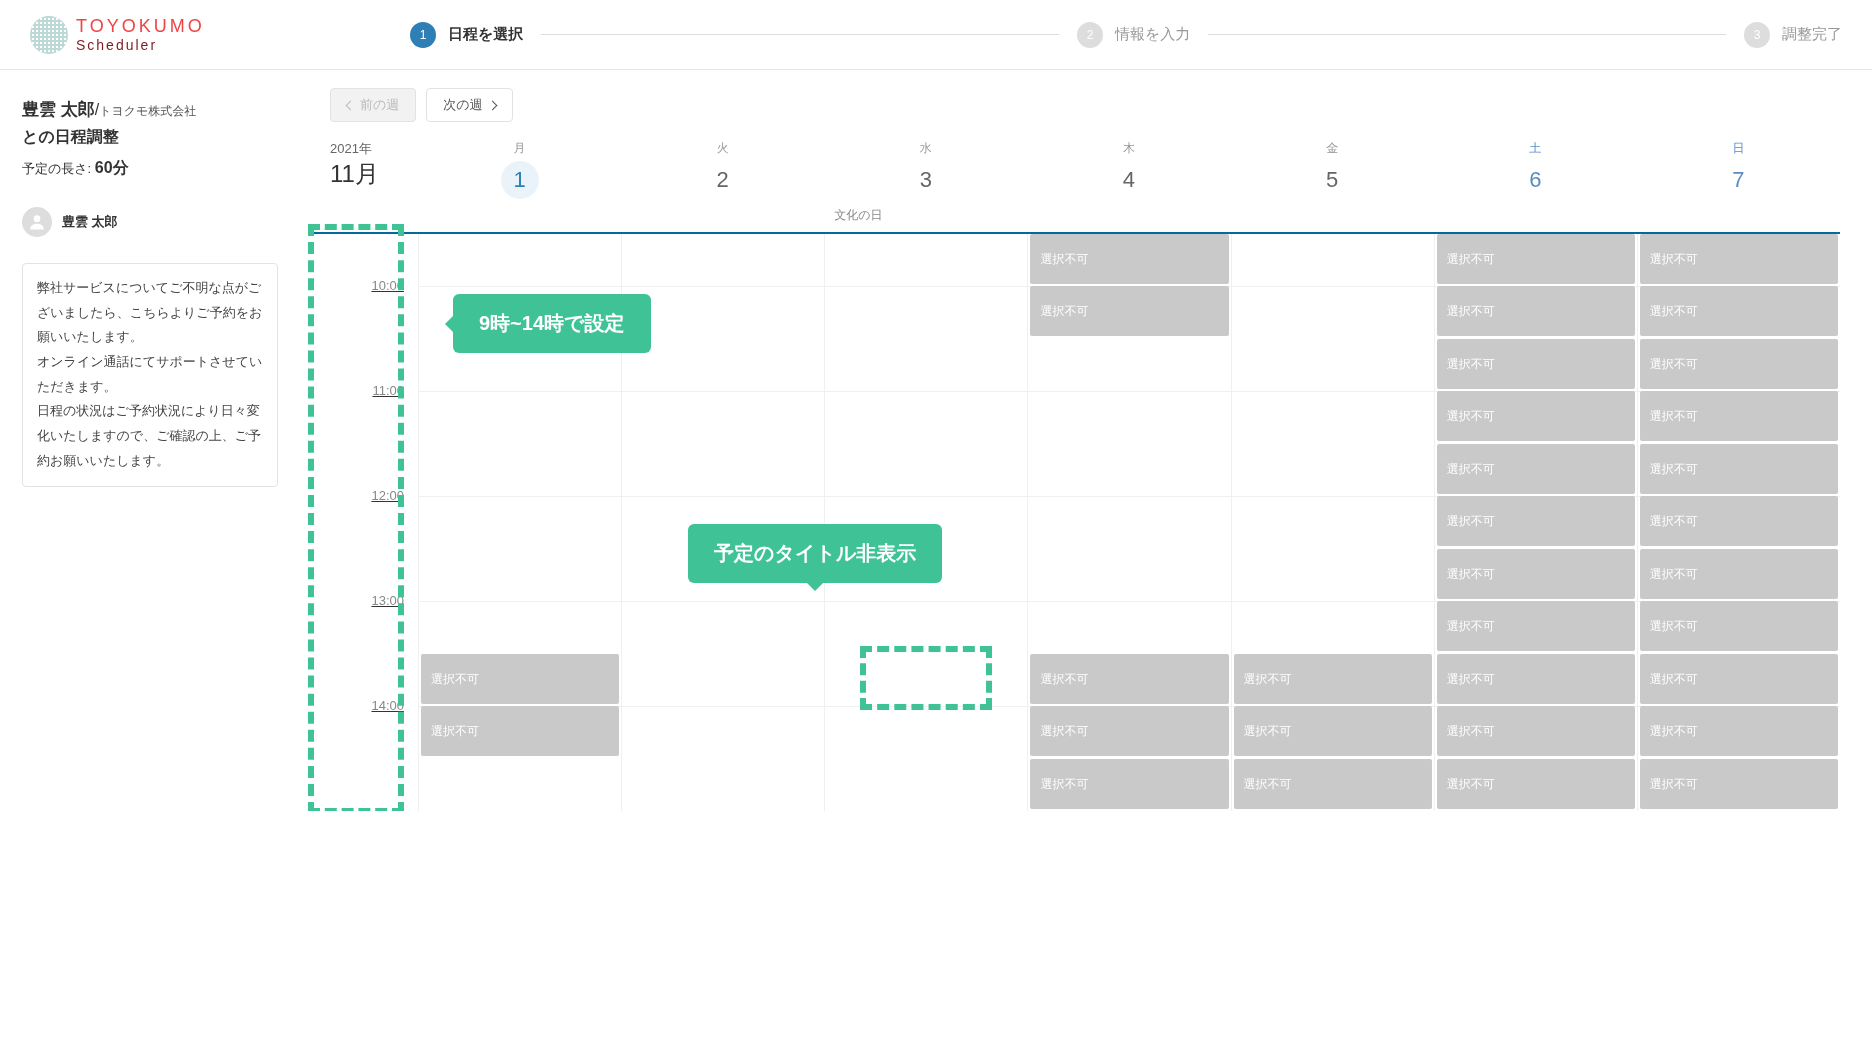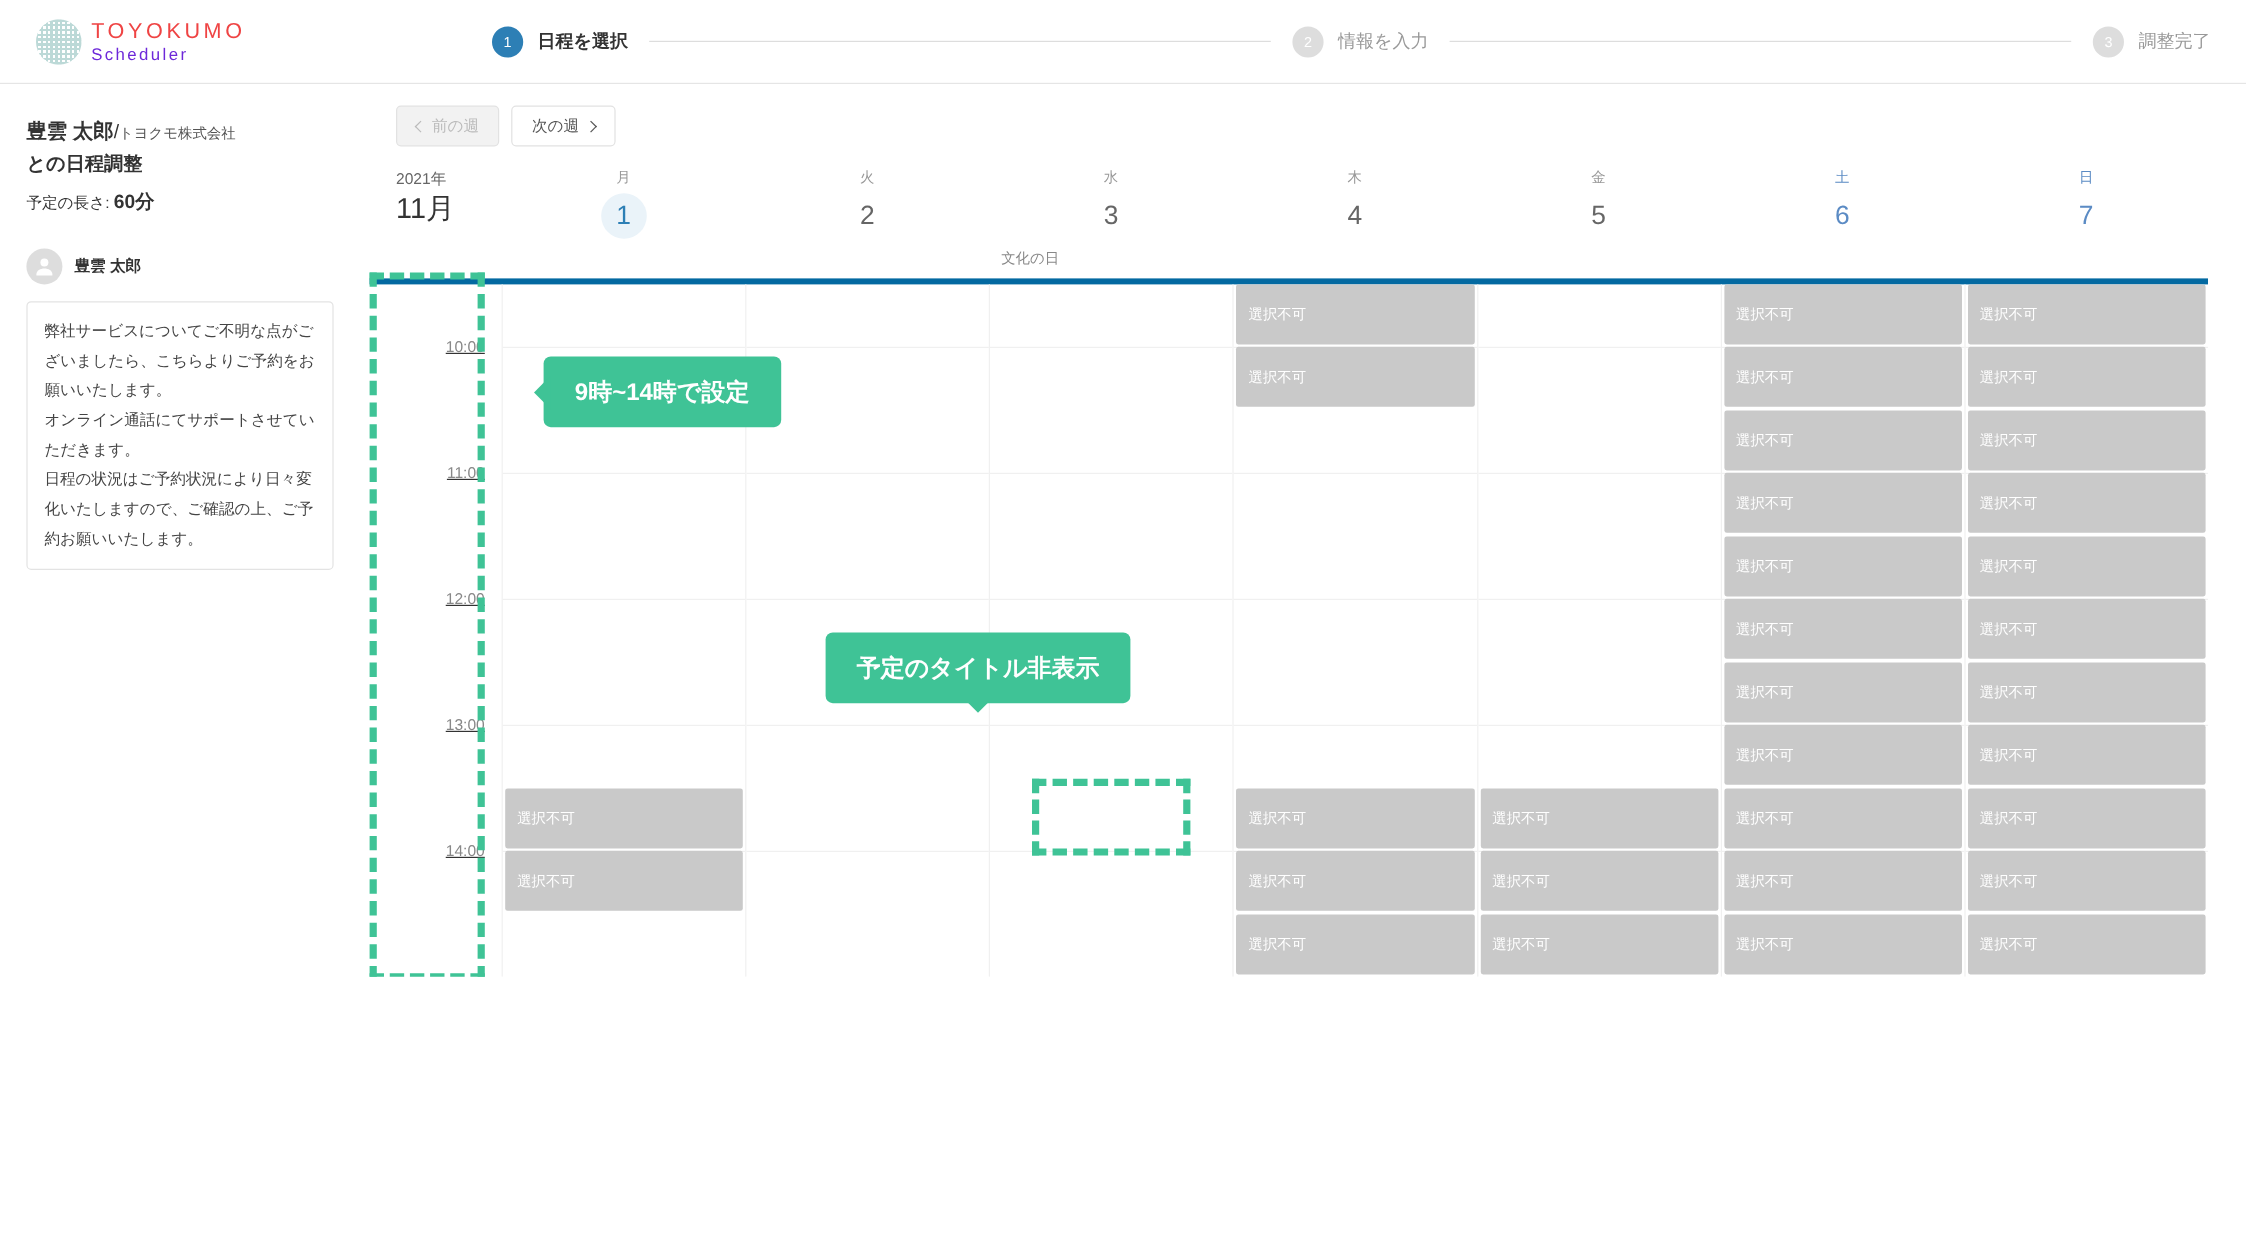--- a/index.html
+++ b/index.html
@@ -4,58 +4,58 @@
 <style>
 * { box-sizing: border-box; margin: 0; padding: 0; }
 body { font-family: -apple-system, "Hiragino Sans", "Hiragino Kaku Gothic ProN", Meiryo, sans-serif; color:#333; background:#fff; }
 .header { display:flex; align-items:center; height:70px; border-bottom:1px solid #e5e5e5; padding:0 30px; }
 .brand { display:flex; align-items:center; gap:8px; width:380px; }
 .brand-logo { width:38px; height:38px; background:
   repeating-linear-gradient(90deg,#bcd9d7 0 2px,transparent 2px 4px),
   repeating-linear-gradient(0deg,#bcd9d7 0 2px,transparent 2px 4px);
   border-radius:50%; }
 .brand-text .t1 { font-size:18px; letter-spacing:3px; color:#ef4444; font-weight:500; }
-.brand-text .t2 { font-size:14px; letter-spacing:2px; color:#6d28d9; }
+.brand-text .t2 { font-size:14px; letter-spacing:2px; color:#7f1d1d; }
 .steps { flex:1; display:flex; align-items:center; }
 .step { display:flex; align-items:center; gap:12px; }
 .step-num { width:26px; height:26px; border-radius:50%; display:flex; align-items:center; justify-content:center; font-size:12px; color:#fff; background:#ddd; }
 .step.active .step-num { background:#2d7fb5; }
 .step-label { font-size:15px; color:#999; }
 .step.active .step-label { color:#333; font-weight:600; }
 .step-line { flex:1; height:1px; background:#ddd; margin:0 18px; }
 .main { display:flex;justify-content:center; }
 .sidebar { width:300px; padding:28px 22px; }
 .host-name { font-size:17px; font-weight:700; }
 .host-company { font-size:12px; color:#555; }
 .host-sub { font-size:16px; font-weight:700; margin-top:6px; }
 .duration-row { margin-top:10px; font-size:13px; }
 .duration-val { font-size:16px; font-weight:600; }
 .user-row { display:flex; align-items:center; gap:10px; margin-top:28px; }
 .avatar { width:30px; height:30px; border-radius:50%; background:#ddd; display:flex; align-items:center; justify-content:center; }
 .avatar svg { width:20px; height:20px; fill:#fff; }
 .user-name { font-size:13px; font-weight:600; }
-.msg-box { border:1px solid #e3e3e3; border-radius:4px; padding:12px 14px; margin-top:14px; font-size:13px; line-height:1.9; color:#444; }
+.msg-box { border:1px solid #e3e3e3; border-radius:4px; padding:12px 14px; margin-top:26px; font-size:13px; line-height:1.9; color:#444; }
 .content { flex:1; padding:18px 32px 0 8px; position:relative; }
 .nav-btns { display:flex; gap:10px; margin-bottom:18px; margin-left:22px; }
 .btn { border:1px solid #e2e2e2; background:#fff; padding:7px 16px; border-radius:4px; font-size:13px; color:#555; cursor:pointer; display:inline-flex; align-items:center; gap:6px; }
 .btn.disabled { background:#f2f2f2; color:#bbb; cursor:default; }
 .chev { display:inline-block; width:7px; height:7px; border-top:1.5px solid currentColor; border-right:1.5px solid currentColor; }
 .chev.left { transform:rotate(-135deg); }
 .chev.right { transform:rotate(45deg); }
 .cal-head-row { display:flex; }
 .time-col-head { width:110px; padding-left:22px; }
 .time-col-head .year { font-size:13px; color:#666; }
 .time-col-head .month { font-size:24px; font-weight:300; color:#333; }
 .day-head { flex:1; text-align:center; }
 .day-head .dow { font-size:12px; color:#999; }
 .day-head .num { font-size:22px; font-weight:300; color:#666; margin-top:4px; display:inline-flex; width:38px; height:38px; align-items:center; justify-content:center; border-radius:50%; }
 .day-head.today .num { background:#eaf3f9; color:#2d7fb5; }
 .day-head.sat .num,.day-head.sat .dow { color:#5b8bc4; }
 .day-head.sun .num,.day-head.sun .dow { color:#5b8bc4; }
-.holiday-row { display:flex; border-bottom:5px solid #0369a1; }
+.holiday-row { display:flex; border-bottom:2px solid #0369a1; }
 .holiday-row .spacer { width:110px; }
 .holiday-cell { flex:1; font-size:12px; color:#888; padding:8px 0 8px 10px; min-height:30px; }
 .grid-wrap { position:relative; }
 .grid { display:flex; position:relative; }
 .time-col { width:110px;text-decoration:underline; }
 .time-label { height:105px; display:flex; align-items:flex-start; justify-content:flex-end; padding-right:14px; font-size:13px; color:#888; position:relative; top:-8px; }
 .time-label:first-child { height:52px; top:0; opacity:0; }
 .day-col { flex:1; border-left:1px solid #f0f0f0; position:relative; }
 .hour-line { height:105px; border-top:1px solid #f0f0f0; }
 .hour-line.half { height:52px; border-top:none; }

